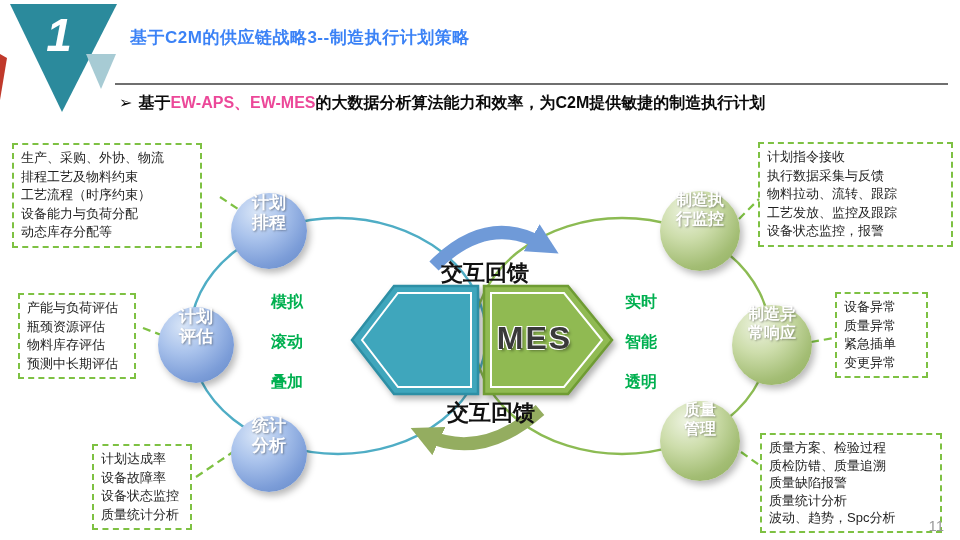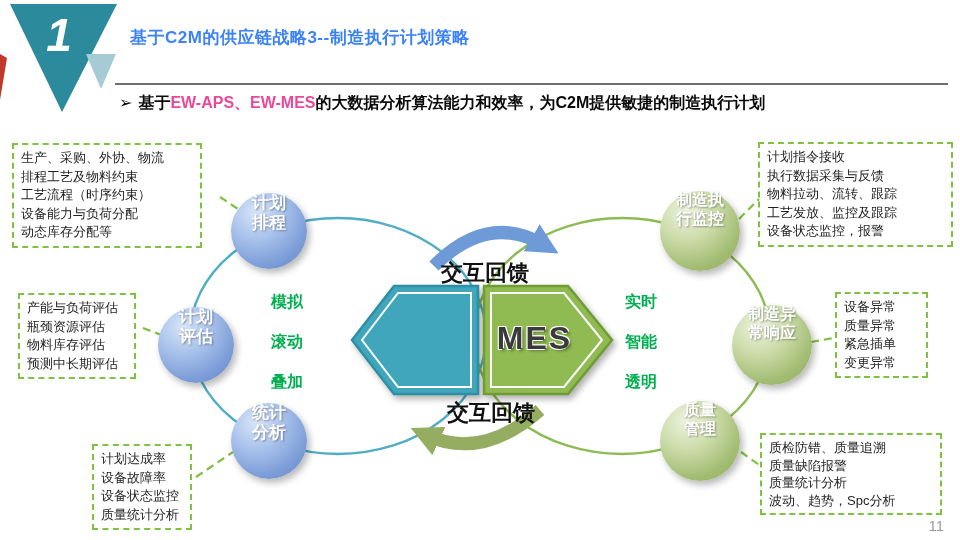--- a/index.html
+++ b/index.html
@@ -122,21 +122,21 @@
   <div class="abs feedback" style="left:447px;top:398px;">交互回馈</div>
 
   <div class="abs sphere sphere-blue" style="left:231px;top:193px;width:76px;height:76px;font-size:17px;">
     <span>计划
 排程</span>
   </div>
   <div class="abs sphere sphere-blue" style="left:158px;top:307px;width:76px;height:76px;font-size:17px;">
     <span>计划
 评估</span>
   </div>
-  <div class="abs sphere sphere-blue" style="left:231px;top:403px;width:76px;height:76px;font-size:17px;">
+  <div class="abs sphere sphere-blue" style="left:231px;top:416px;width:76px;height:76px;font-size:17px;">
     <span>统计
 分析</span>
   </div>
 
   <div class="abs sphere sphere-green" style="left:660px;top:191px;width:80px;height:80px;font-size:16px;">
     <span>制造执
 行监控</span>
   </div>
   <div class="abs sphere sphere-green" style="left:732px;top:305px;width:80px;height:80px;font-size:16px;">
     <span>制造异
@@ -178,20 +178,21 @@
   </div>
 
   <div class="abs callout" style="left:835px;top:292px;width:93px;">
     <div>设备异常</div>
     <div>质量异常</div>
     <div>紧急插单</div>
     <div>变更异常</div>
   </div>
 
   <div class="abs callout" style="left:760px;top:433px;width:182px;line-height:17.5px;">
+    <div>质量方案、检验过程</div>
     <div>质检防错、质量追溯</div>
     <div>质量缺陷报警</div>
     <div>质量统计分析</div>
     <div>波动、趋势，Spc分析</div>
   </div>
 
   <div id="page-number" class="abs">11</div>
 </div>
 
 </body></html>

